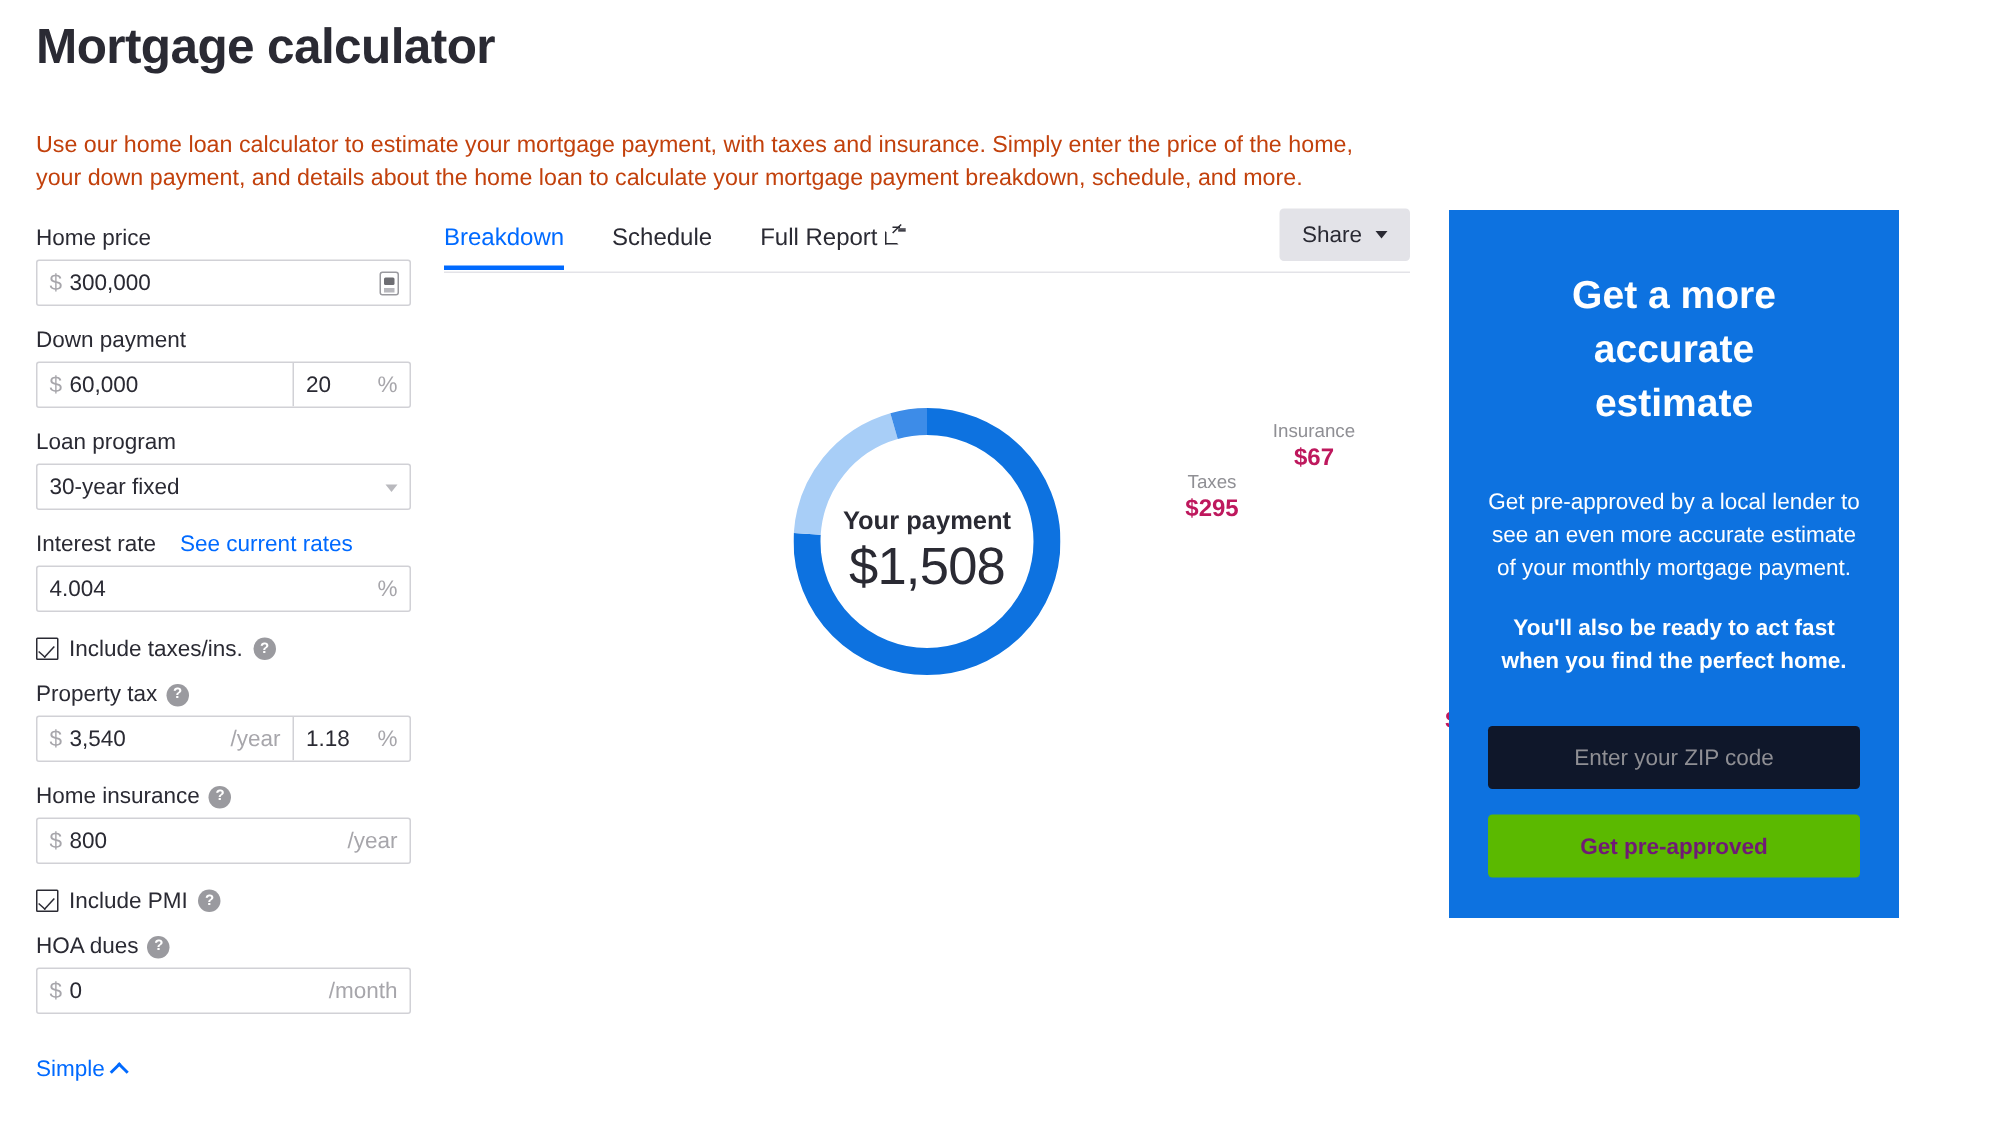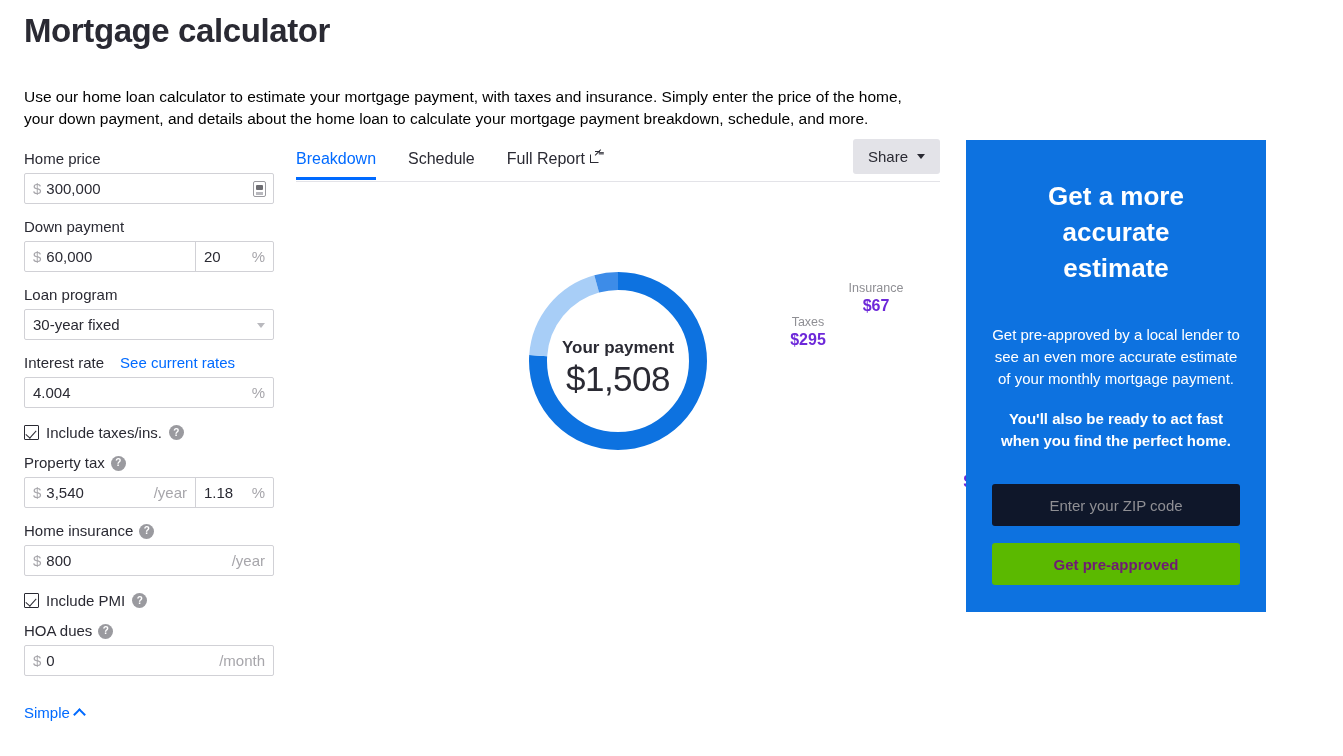--- a/index.html
+++ b/index.html
@@ -14,21 +14,21 @@
   .page { position: relative; width: 1343px; height: 756px; }
 
   
   .page-title {
     position: absolute; left: 24px; top: 12px;
     font-size: 33px; font-weight: 700; letter-spacing: -0.4px;
     color: #2a2a33; margin: 0;
   }
   .page-intro {
     position: absolute; left: 24px; top: 70px; width: 912px;
-    font-size: 15.5px; line-height: 22px; color: #000000;
+    font-size: 15.5px; line-height: 22px; color: #c2410c;
   }
 
   
   .form-col { position: absolute; left: 24px; top: 150px; width: 250px; }
   .field { margin-bottom: 14px; }
   .field-label {
     display: flex; align-items: center; gap: 6px;
     font-size: 15px; color: #2a2a33; margin-bottom: 5px; line-height: 18px;
   }
   .label-row {
@@ -161,21 +161,21 @@
   .donut-center {
     position: absolute; left: 50%; top: 50%; transform: translate(-50%, -50%);
     margin-top: 19px; text-align: center; width: 220px; pointer-events: none;
   }
   .center-label { font-size: 17px; font-weight: 700; color: #2a2a33; }
   .center-value { font-size: 35px; font-weight: 400; color: #2a2a33; margin-top: 1px; letter-spacing: -0.5px;}
 
   .cb-label { position: absolute; text-align: center; }
   .cb-name { font-size: 12.5px; color: #8f8f94; line-height: 15px; }
   .cb-name.dotted { border-bottom: 1.5px dotted #b4b4b9; display: inline-block; padding-bottom: 1px; }
-  .cb-amt { font-size: 16px; font-weight: 700; color: #6d28d9; line-height: 19px; }
+  .cb-amt { font-size: 16px; font-weight: 700; color: #be185d; line-height: 19px; }
 
   .lbl-insurance { left: 528px; top: 84px; width: 104px; }
   .lbl-taxes     { left: 460px; top: 118px; width: 104px; }
   .lbl-pi        { left: 640px; top: 258px; width: 104px; }
 
   
   .promo {
     position: absolute; left: 966px; top: 140px; width: 300px; height: 472px;
     background: #0d72e0; color: #fff; padding: 30px 26px 0;
     display: flex; flex-direction: column; align-items: center;

